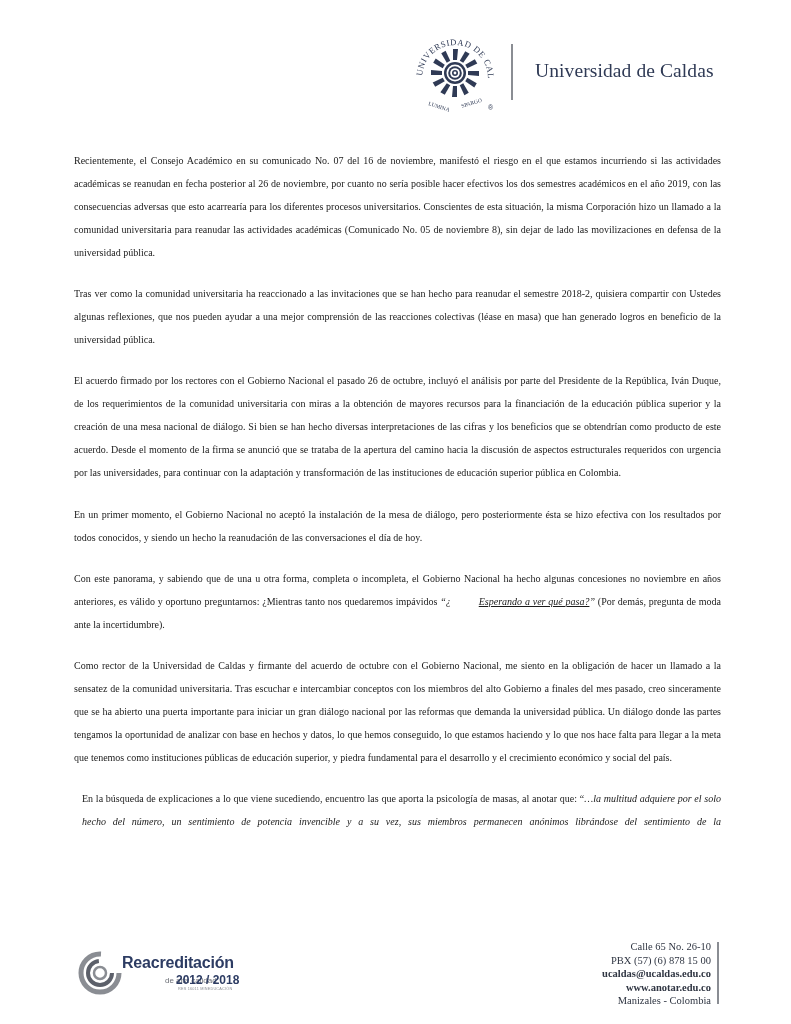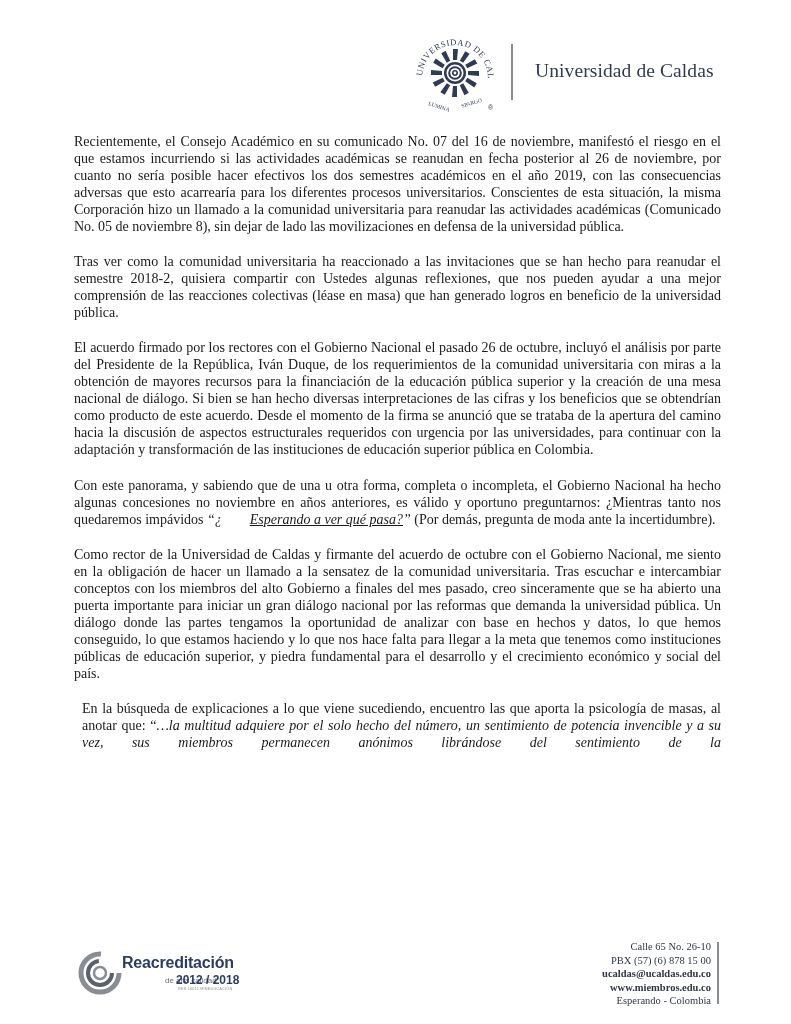--- a/index.html
+++ b/index.html
@@ -1,20 +1,20 @@
 <!DOCTYPE html>
 <html><head>
   <meta charset="utf-8">
   <style>
     html, body { margin: 0; padding: 0; background: #ffffff; }
     body { width: 791px; height: 1024px; position: relative; overflow: hidden; font-family: "Liberation Serif", serif; color: #1a1a1a; }
     .header-logo { position: absolute; left: 408px; top: 28px; width: 92px; height: 84px; }
     .header-divider { position: absolute; left: 511px; top: 44px; width: 2px; height: 56px; background: #8a8d93; }
     .header-title { position: absolute; left: 535px; top: 60px; font-family: "Liberation Serif", serif; font-size: 19.5px; color: #2f3a55; letter-spacing: 0.1px; }
-    .content { position: absolute; left: 74px; top: 133px; width: 647px; font-size: 14px; line-height: 17px; }
+    .content { position: absolute; left: 74px; top: 149px; width: 647px; font-size: 10px; line-height: 23px; }
     .content p { margin: 0 0 18.2px 0; text-align: justify; }
     .content p.last { text-align-last: justify; margin-left: 8px; }
     .content em { font-style: italic; }
     .content u { text-decoration: underline; margin-left: 28px; }
     .footer-logo { position: absolute; left: 78px; top: 950px; width: 190px; height: 50px; }
     .reacred-title { position: absolute; left: 122px; top: 954px; font-family: "Liberation Sans", sans-serif; font-weight: bold; font-size: 16px; color: #2d3c63; letter-spacing: -0.2px; }
     .reacred-sub { position: absolute; left: 122px; top: 976px; font-family: Liberation Sans, sans-serif; font-size: 8px; color: #6b6e75; margin-left: 43px; }
     .reacred-years { position: absolute; left: 176px; top: 973px; font-family: "Liberation Sans", sans-serif; font-weight: bold; font-size: 12px; color: #2d3c63; }
     .reacred-res { position: absolute; left: 178px; top: 987px; font-family: "Liberation Sans", sans-serif; font-size: 3.8px; color: #8a8d93; letter-spacing: 0.2px; }
     .contact { position: absolute; right: 80px; top: 940px; text-align: right; font-family: "Liberation Serif", serif; font-size: 10.5px; line-height: 13.6px; color: #2f3542; margin-left: 16px; }
@@ -59,20 +59,21 @@
     <text x="80" y="82" font-family="Liberation Sans, sans-serif" font-size="7" fill="#2f3a55">®</text>
   </svg>
 </div>
 <div class="header-divider"></div>
 <div class="header-title">Universidad de Caldas</div>
 
 <div class="content">
   <p>Recientemente, el Consejo Académico en su comunicado No. 07 del 16 de noviembre, manifestó el riesgo en el que estamos incurriendo si las actividades académicas se reanudan en fecha posterior al 26 de noviembre, por cuanto no sería posible hacer efectivos los dos semestres académicos en el año 2019, con las consecuencias adversas que esto acarrearía para los diferentes procesos universitarios. Conscientes de esta situación, la misma Corporación hizo un llamado a la comunidad universitaria para reanudar las actividades académicas (Comunicado No. 05 de noviembre 8), sin dejar de lado las movilizaciones en defensa de la universidad pública.</p>
   <p>Tras ver como la comunidad universitaria ha reaccionado a las invitaciones que se han hecho para reanudar el semestre 2018-2, quisiera compartir con Ustedes algunas reflexiones, que nos pueden ayudar a una mejor comprensión de las reacciones colectivas (léase en masa) que han generado logros en beneficio de la universidad pública.</p>
   <p>El acuerdo firmado por los rectores con el Gobierno Nacional el pasado 26 de octubre, incluyó el análisis por parte del Presidente de la República, Iván Duque, de los requerimientos de la comunidad universitaria con miras a la obtención de mayores recursos para la financiación de la educación pública superior y la creación de una mesa nacional de diálogo. Si bien se han hecho diversas interpretaciones de las cifras y los beneficios que se obtendrían como producto de este acuerdo. Desde el momento de la firma se anunció que se trataba de la apertura del camino hacia la discusión de aspectos estructurales requeridos con urgencia por las universidades, para continuar con la adaptación y transformación de las instituciones de educación superior pública en Colombia.</p>
+  <p>En un primer momento, el Gobierno Nacional no aceptó la instalación de la mesa de diálogo, pero posteriormente ésta se hizo efectiva con los resultados por todos conocidos, y siendo un hecho la reanudación de las conversaciones el día de hoy.</p>
   <p><span>Con este panorama, y sabiendo que de una u otra forma, completa o incompleta, el Gobierno Nacional ha hecho algunas concesiones no noviembre en años anteriores, es válido y oportuno preguntarnos: ¿Mientras tanto nos quedaremos impávidos </span><em>“¿</em><em><u>Esperando a ver qué pasa?</u></em><em>”</em><span> (Por demás, pregunta de moda ante la incertidumbre).</span></p>
 
   <p>Como rector de la Universidad de Caldas y firmante del acuerdo de octubre con el Gobierno Nacional, me siento en la obligación de hacer un llamado a la sensatez de la comunidad universitaria. Tras escuchar e intercambiar conceptos con los miembros del alto Gobierno a finales del mes pasado, creo sinceramente que se ha abierto una puerta importante para iniciar un gran diálogo nacional por las reformas que demanda la universidad pública. Un diálogo donde las partes tengamos la oportunidad de analizar con base en hechos y datos, lo que hemos conseguido, lo que estamos haciendo y lo que nos hace falta para llegar a la meta que tenemos como instituciones públicas de educación superior, y piedra fundamental para el desarrollo y el crecimiento económico y social del país.</p>
   <p class="last"><span>En la búsqueda de explicaciones a lo que viene sucediendo, encuentro las que aporta la psicología de masas, al anotar que: “</span><em>…la multitud adquiere por el solo hecho del número, un sentimiento de potencia invencible y a su vez, sus miembros permanecen anónimos librándose del sentimiento de la</em></p>
 </div>
 
 <div class="footer-logo">
   <svg width="46" height="46" viewBox="0 0 46 46" style="position:absolute;left:0;top:0;">
     <circle cx="22" cy="23" r="19" fill="none" stroke="#8a8d93" stroke-width="5" stroke-dasharray="90 30"></circle>
     <circle cx="22" cy="23" r="12" fill="none" stroke="#5c606a" stroke-width="4" stroke-dasharray="55 20"></circle>
@@ -81,16 +82,16 @@
 </div>
 <div class="reacred-title">Reacreditación</div>
 <div class="reacred-sub">de alta calidad</div>
 <div class="reacred-years">2012 / 2018</div>
 <div class="reacred-res">RES 16011 MINEDUCACIÓN</div>
 
 <div class="contact">
   <div>Calle 65 No. 26-10</div>
   <div>PBX (57) (6) 878 15 00</div>
   <div class="bold">ucaldas@ucaldas.edu.co</div>
-  <div class="bold">www.miembros.edu.co</div>
-  <div>Esperando - Colombia</div>
+  <div class="bold">www.anotar.edu.co</div>
+  <div>Manizales - Colombia</div>
 </div>
 <div class="contact-divider"></div>
 
 </body></html>

